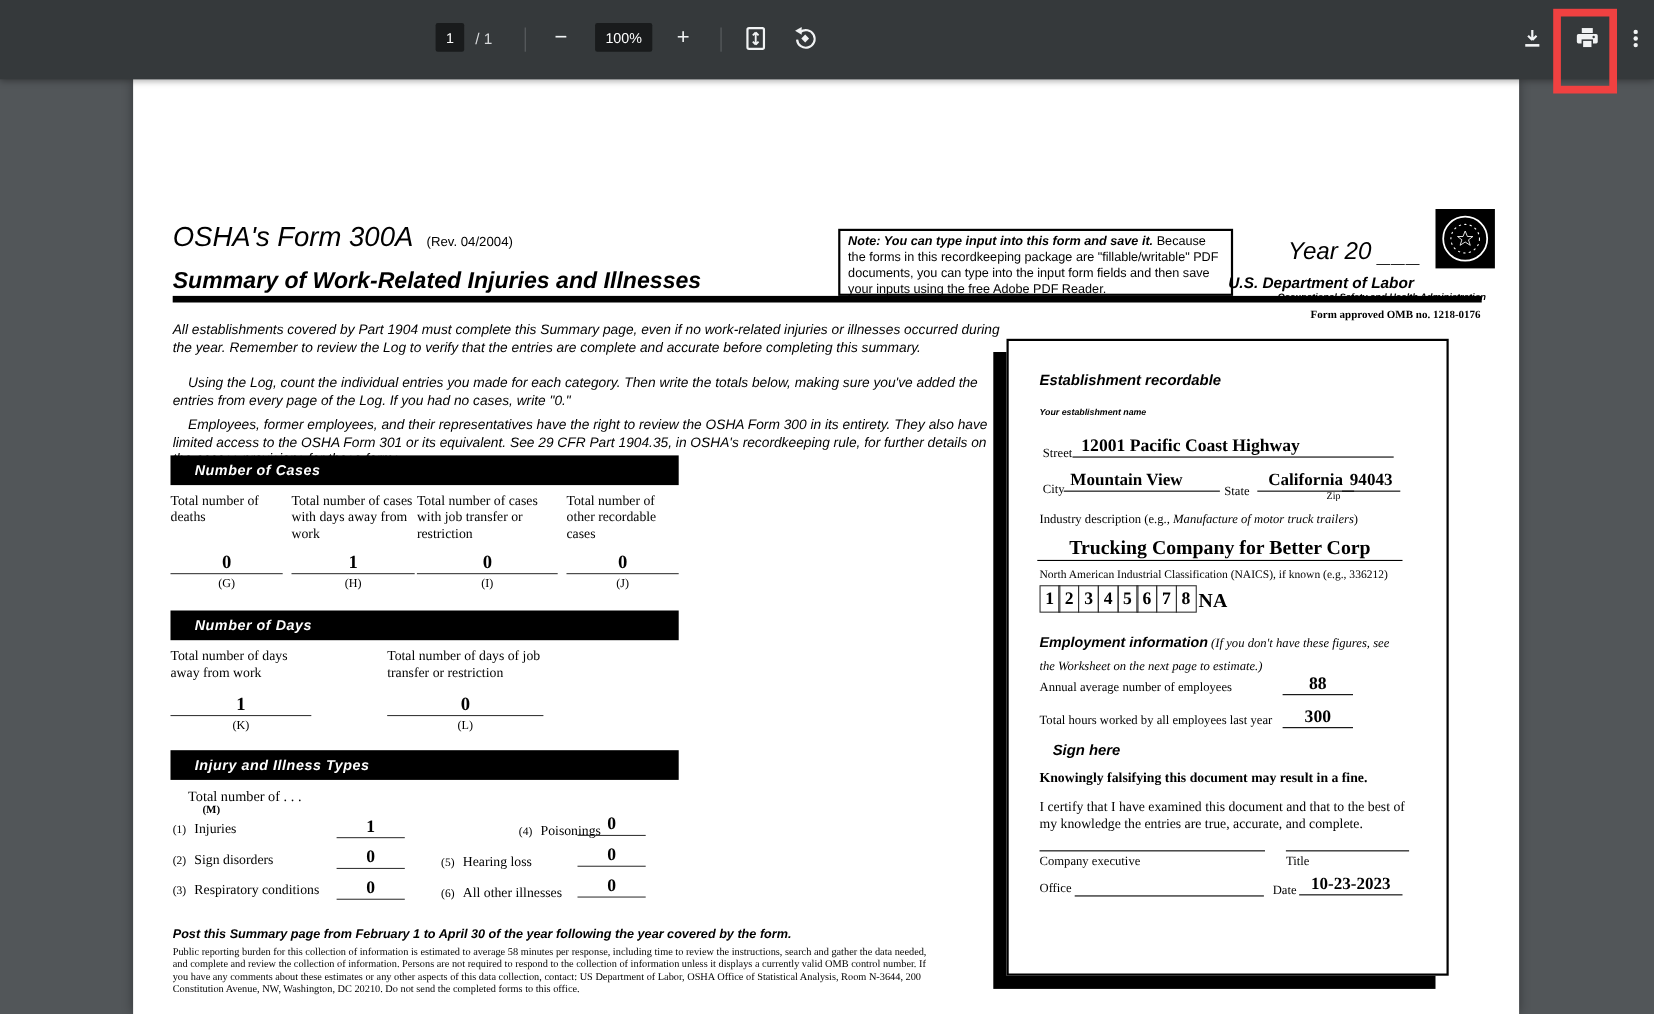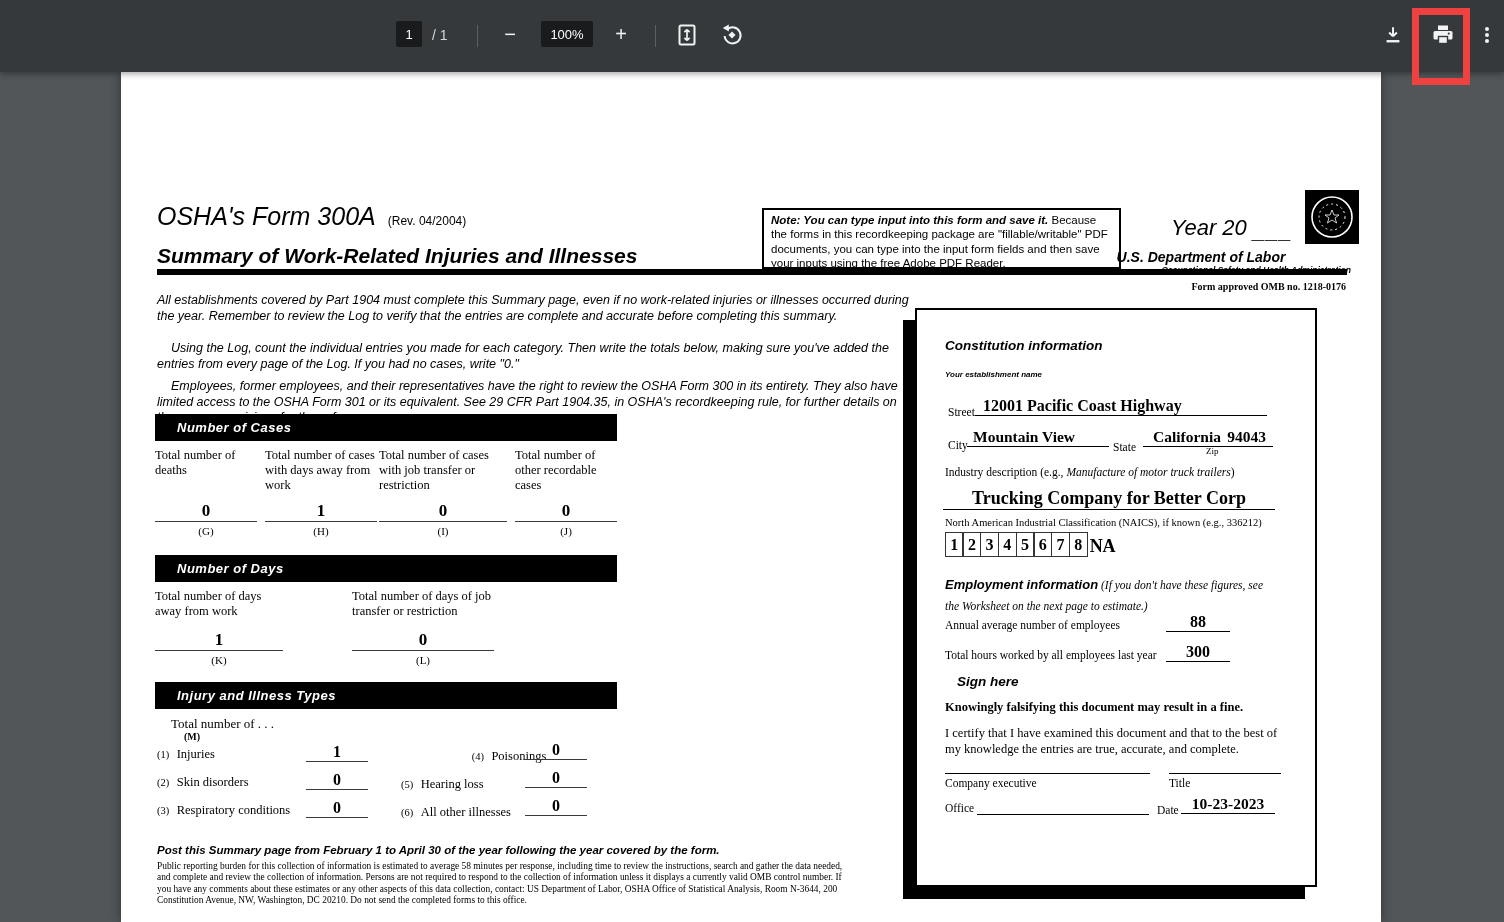--- a/index.html
+++ b/index.html
@@ -168,21 +168,21 @@
   <div class="abs serif" style="left:50px; top:644px; font-size:13px;">Total number of . . .</div>
   <div class="abs serif" style="left:63px; top:659px; font-size:10px; font-weight:bold;">(M)</div>
 
   <div class="abs" style="left:36px; top:672px; width:212px;">
     <span class="serif" style="font-size:10.5px;">(1)</span>
     <span class="serif" style="font-size:12.5px; padding-left:3px;">Injuries</span>
     <div class="uline val abs" style="left:149px; top:-6px; width:62px; height:24px; font-size:16px;">1</div>
   </div>
   <div class="abs" style="left:36px; top:700px; width:212px;">
     <span class="serif" style="font-size:10.5px;">(2)</span>
-    <span class="serif" style="font-size:12.5px; padding-left:3px;">Skin disorders</span>
+    <span class="serif" style="font-size:12.5px; padding-left:3px;">Sign disorders</span>
     <div class="uline val abs" style="left:149px; top:-6px; width:62px; height:24px; font-size:16px;">0</div>
   </div>
   <div class="abs" style="left:36px; top:728px; width:212px;">
     <span class="serif" style="font-size:10.5px;">(3)</span>
     <span class="serif" style="font-size:12.5px; padding-left:3px;">Respiratory conditions</span>
     <div class="uline val abs" style="left:149px; top:-6px; width:62px; height:24px; font-size:16px;">0</div>
   </div>
 
   <div class="abs" style="left:280px; top:674px; width:216px;text-align:center;">
     <span class="serif" style="font-size:10.5px;">(4)</span>
@@ -197,21 +197,21 @@
   <div class="abs" style="left:280px; top:730px; width:216px;">
     <span class="serif" style="font-size:10.5px;">(6)</span>
     <span class="serif" style="font-size:12.5px; padding-left:3px;">All other illnesses</span>
     <div class="uline val abs" style="left:124px; top:-10px; width:62px; height:24px; font-size:16px;">0</div>
   </div>
 
   <div class="abs" style="left:36px; top:772px; font:italic bold 11.5px 'Liberation Sans',sans-serif;">Post this Summary page from February 1 to April 30 of the year following the year covered by the form.</div>
   <div class="abs serif" style="left:36px; top:789px; width:695px; font-size:9.4px; line-height:1.2;">Public reporting burden for this collection of information is estimated to average 58 minutes per response, including time to review the instructions, search and gather the data needed, and complete and review the collection of information. Persons are not required to respond to the collection of information unless it displays a currently valid OMB control number. If you have any comments about these estimates or any other aspects of this data collection, contact: US Department of Labor, OSHA Office of Statistical Analysis, Room N-3644, 200 Constitution Avenue, NW, Washington, DC 20210. Do not send the completed forms to this office.</div>
 
   <div class="est-panel">
-    <div class="abs" style="left:28px; top:28px; font:italic bold 13.5px 'Liberation Sans',sans-serif;">Constitution information</div>
+    <div class="abs" style="left:28px; top:28px; font:italic bold 13.5px 'Liberation Sans',sans-serif;">Establishment recordable</div>
 
     <div class="tiny-lbl abs" style="left:28px; top:60px; width:110px;">Your establishment name</div>
 
     <div class="flabel abs" style="left:31px; top:96px;">Street</div>
     <div class="uline abs" style="left:58px; top:74px; width:292px; height:32px; border-bottom-color:#000; font:bold 16px 'Liberation Serif',serif; justify-content:flex-start; padding-left:8px;">12001 Pacific Coast Highway</div>
 
     <div class="flabel abs" style="left:31px; top:129px;">City</div>
     <div class="uline abs" style="left:50px; top:106px; width:142px; height:31px; border-bottom-color:#000; font:bold 15.5px 'Liberation Serif',serif; justify-content:flex-start; padding-left:6px;">Mountain View</div>
     <div class="flabel abs" style="left:196px; top:131px;">State</div>
     <div class="uline abs" style="left:226px; top:106px; width:88px; height:31px; border-bottom-color:#000; font:bold 15.5px 'Liberation Serif',serif;">California</div>

